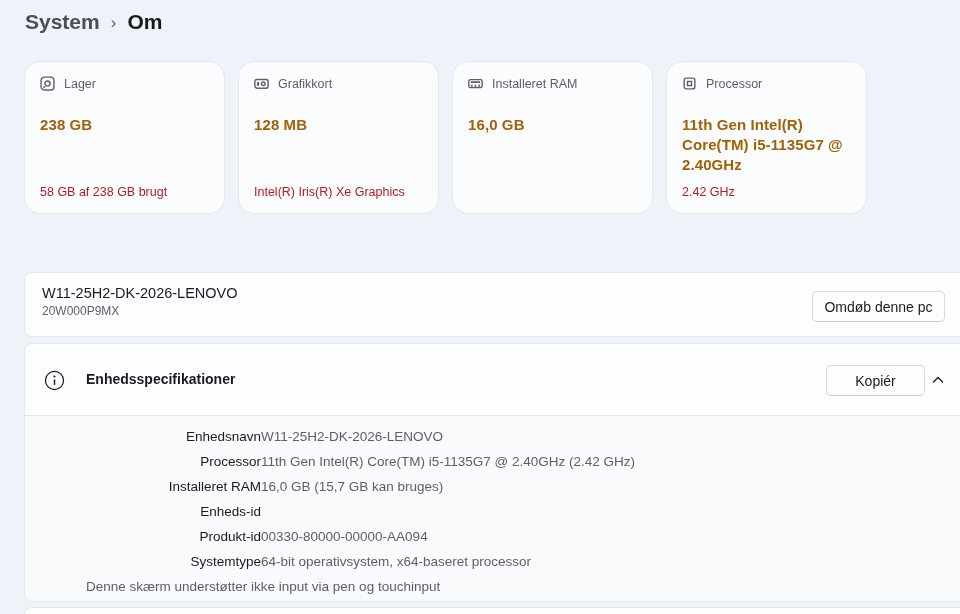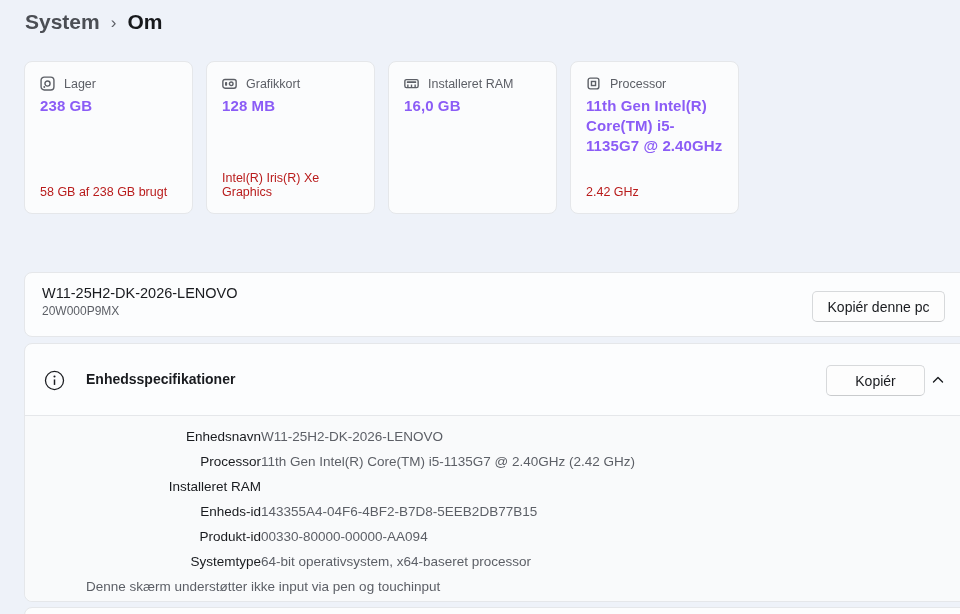--- a/index.html
+++ b/index.html
@@ -13,27 +13,27 @@
   }
   
   .breadcrumb { position:absolute; left:25px; top:10px; display:flex; align-items:center; gap:11px; }
   .crumb-parent { font-size:21px; font-weight:600; color:#4b4e54; cursor:pointer; }
   .crumb-sep { font-size:17px; color:#5d6067; padding-top:1px; }
   .crumb-current { font-size:21px; font-weight:700; color:#17191c; }
 
   
   .cards { position:absolute; left:24px; top:61px; display:flex; gap:13px; }
   .card {
-    width:169px; height:153px; background:#fbfcfd;
-    border:1px solid #e5e7ea; border-radius:8px;
+    width:201px; height:153px; background:#fbfcfd;
+    border:1px solid #e5e7ea; border-radius:16px;
     padding:14px 15px 14px; display:flex; flex-direction:column;
   }
   .card-head { display:flex; align-items:center; gap:9px; color:#5c5f66; font-size:12.5px; }
   .card-head svg { flex:none; }
-  .card-value { margin-top:5px; font-size:15px; font-weight:700; color:#8b5cf6; line-height:20px; letter-spacing:.1px; }
+  .card-value { margin-top:24px; font-size:15px; font-weight:700; color:#a16207; line-height:20px; letter-spacing:.1px; }
   .card-footer { margin-top:auto; font-size:12.5px; color:#b91c1c; }
 
   
   .panel {
     position:absolute; left:24px; width:952px;
     background:#fcfdfe; border:1px solid #e5e7ea; border-radius:8px;
   }
   .panel-device { top:272px; height:65px; padding:12px 0 0 17px; }
   .device-name { font-size:14.5px; color:#191b1f; }
   .device-model { font-size:12px; color:#5c5f66; margin-top:3px; }
@@ -128,21 +128,21 @@
       </div>
       <div class="card-value">11th Gen Intel(R) Core(TM) i5-1135G7 @ 2.40GHz</div>
       <div class="card-footer">2.42 GHz</div>
     </div>
 
   </div>
 
   <div class="panel panel-device">
     <div class="device-name">W11-25H2-DK-2026-LENOVO</div>
     <div class="device-model">20W000P9MX</div>
-    <button class="btn btn-rename">Kopiér denne pc</button>
+    <button class="btn btn-rename">Omdøb denne pc</button>
   </div>
 
   <div class="panel panel-specs">
     <div class="specs-header">
       <svg class="info-icon" width="21" height="21" viewBox="0 0 20 20">
         <circle cx="10" cy="10" r="8.6" fill="none" stroke="#1a1c20" stroke-width="1.2"></circle>
         <circle cx="10" cy="6.2" r="1" fill="#1a1c20"></circle>
         <line x1="10" y1="9" x2="10" y2="14.2" stroke="#1a1c20" stroke-width="1.4"></line>
       </svg>
       <span class="specs-title">Enhedsspecifikationer</span>
@@ -157,24 +157,24 @@
       <div class="spec-row">
         <span class="spec-label">Enhedsnavn</span>
         <span class="spec-value">W11-25H2-DK-2026-LENOVO</span>
       </div>
       <div class="spec-row">
         <span class="spec-label">Processor</span>
         <span class="spec-value">11th Gen Intel(R) Core(TM) i5-1135G7 @ 2.40GHz (2.42 GHz)</span>
       </div>
       <div class="spec-row">
         <span class="spec-label">Installeret RAM</span>
+        <span class="spec-value">16,0 GB (15,7 GB kan bruges)</span>
       </div>
       <div class="spec-row">
         <span class="spec-label">Enheds-id</span>
-        <span class="spec-value">143355A4-04F6-4BF2-B7D8-5EEB2DB77B15</span>
       </div>
       <div class="spec-row">
         <span class="spec-label">Produkt-id</span>
         <span class="spec-value">00330-80000-00000-AA094</span>
       </div>
       <div class="spec-row">
         <span class="spec-label">Systemtype</span>
         <span class="spec-value">64-bit operativsystem, x64-baseret processor</span>
       </div>
       <div class="spec-row">

